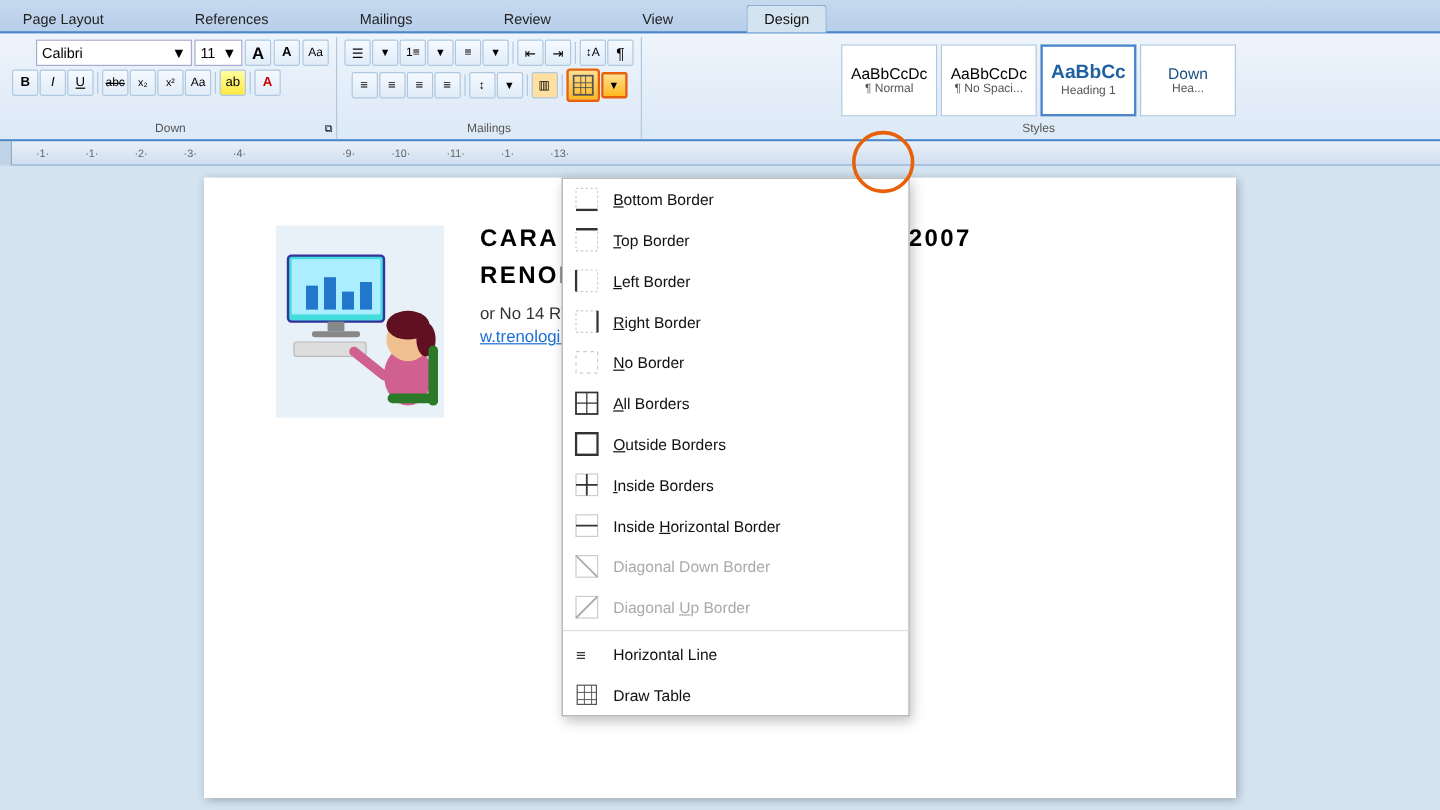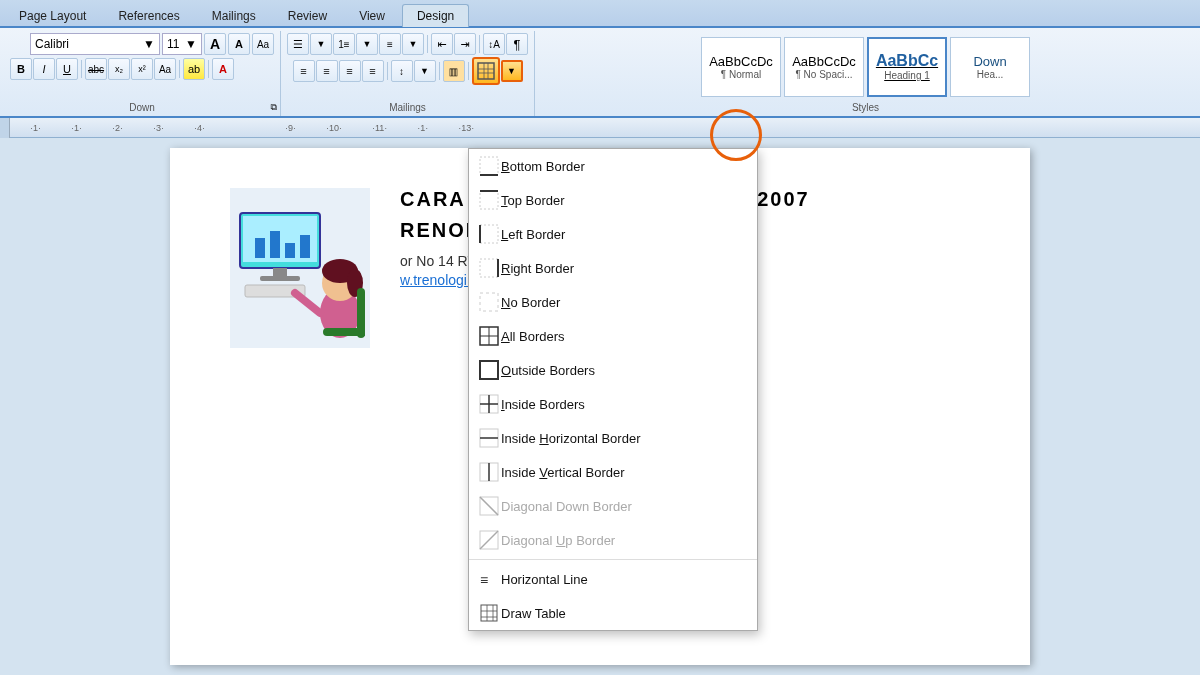--- a/index.html
+++ b/index.html
@@ -1,19 +1,19 @@
 <!DOCTYPE html>
 <html><head>
   <meta charset="utf-8">
   <style>
     * { box-sizing: border-box; margin: 0; padding: 0; }
     body { font-family: 'Segoe UI', Tahoma, Geneva, Verdana, sans-serif; font-size: 12px; background: #d4e3f0; overflow: hidden; width: 1200px; height: 675px; }
 
     
-    .tab-bar { display: flex; align-items: flex-end; background: linear-gradient(to bottom, #c5d9ee 0%, #b8cfea 100%); padding: 0 4px; height: 28px; border-bottom: 2px solid #4a86c8; }
+    .tab-bar { display: flex; align-items: flex-end; background: linear-gradient(to bottom, #c5d9ee 0%, #b8cfea 100%); padding: 0 4px; height: 28px; border-bottom: 2px solid #4a86c8; gap: 44px; }
     .tab { padding: 4px 14px; font-size: 12px; cursor: pointer; color: #222; border: 1px solid transparent; border-bottom: none; border-radius: 3px 3px 0 0; margin-right: 2px; position: relative; top: 1px; }
     .tab.active { background: #d4e3f0; border-color: #8fb0d0; color: #111; font-weight: 500; }
 
     
     .ribbon-content { display: flex; align-items: stretch; padding: 3px 4px 0 4px; background: linear-gradient(to bottom, #eef4fb 0%, #dce9f7 100%); border-bottom: 2px solid #4a86c8; min-height: 90px; }
 
     
     .ribbon-group { display: flex; flex-direction: column; align-items: center; border-right: 1px solid #b0c8e0; padding: 2px 6px 2px 6px; position: relative; }
     .ribbon-group:last-child { border-right: none; }
     .ribbon-group-label { font-size: 10px; color: #555; position: absolute; bottom: 3px; left: 0; right: 0; text-align: center; }
@@ -26,21 +26,21 @@
 
     
     .fmt-row { display: flex; align-items: center; gap: 1px; }
 
     
     .styles-area { display: flex; align-items: center; gap: 3px; padding: 2px 4px; }
     .style-box { border: 1px solid #b0c8e0; background: white; width: 80px; height: 60px; display: flex; flex-direction: column; align-items: center; justify-content: center; font-size: 11px; cursor: pointer; padding: 2px; text-align: center; }
 
     
     .dropdown-menu { position: absolute; top: 148px; left: 468px; background: white; border: 1px solid #aaa; box-shadow: 2px 4px 10px rgba(0,0,0,0.25); z-index: 100; width: 290px; }
-    .menu-item { display: flex; align-items: center; padding: 5px 8px; cursor: pointer; font-size: 13px; color: #111; }
+    .menu-item { display: flex; align-items: center; padding: 5px 8px; gap: 10px; cursor: pointer; font-size: 13px; color: #111; }
     .menu-item.disabled { color: #aaa; cursor: default; }
     .menu-icon { width: 24px; height: 24px; display: flex; align-items: center; justify-content: center; flex-shrink: 0; }
     .menu-item-label { flex: 1; }
     .menu-item-label u { text-decoration: underline; }
 
     
     .doc-area { background: #d4e3f0; padding: 10px; display: flex; justify-content: center; height: calc(675px - 90px - 28px - 20px); overflow: hidden; }
     .doc-page { background: white; width: 860px; min-height: 300px; box-shadow: 2px 2px 8px rgba(0,0,0,0.3); padding: 40px 60px; position: relative; margin-top: 0; }
 
     
@@ -159,21 +159,21 @@
     <div class="ribbon-group-controls" style="padding-bottom:14px;">
       <div class="styles-area">
         <div class="style-box">
           <div style="font-size:13px;">AaBbCcDc</div>
           <div style="font-size:10px; color:#555;">¶ Normal</div>
         </div>
         <div class="style-box">
           <div style="font-size:13px;">AaBbCcDc</div>
           <div style="font-size:10px; color:#555;">¶ No Spaci...</div>
         </div>
-        <div class="style-box" style="border: 2px solid #4a86c8; text-decoration: underline;">
+        <div class="style-box" style="border: 2px solid #4a86c8;">
           <div style="font-size:16px; font-weight:bold; color:#2060a0;">AaBbCc</div>
           <div style="font-size:10px; color:#555;">Heading 1</div>
         </div>
         <div class="style-box">
           <div style="font-size:13px; color:#1a5080;">Down</div>
           <div style="font-size:10px; color:#555;">Hea...</div>
         </div>
       </div>
     </div>
     <div class="ribbon-group-label">Styles</div>
@@ -285,29 +285,20 @@
   <div class="menu-item">
     <div class="menu-icon">
       <svg width="20" height="20" viewBox="0 0 20 20">
           <rect x="1" y="1" width="18" height="18" fill="none" stroke="#ccc" stroke-width="1"></rect>
           <line x1="1" y1="10" x2="19" y2="10" stroke="#333" stroke-width="1.5"></line>
         </svg>
     </div>
     <span class="menu-item-label">Inside <u>H</u>orizontal Border</span>
   </div>
 
-  <div class="menu-item">
-    <div class="menu-icon">
-      <svg width="20" height="20" viewBox="0 0 20 20">
-          <rect x="1" y="1" width="18" height="18" fill="none" stroke="#ccc" stroke-width="1"></rect>
-          <line x1="10" y1="1" x2="10" y2="19" stroke="#333" stroke-width="1.5"></line>
-        </svg>
-    </div>
-    <span class="menu-item-label">Inside <u>V</u>ertical Border</span>
-  </div>
 
   <div class="menu-item disabled">
     <div class="menu-icon">
       <svg width="20" height="20" viewBox="0 0 20 20">
           <rect x="1" y="1" width="18" height="18" fill="none" stroke="#ccc" stroke-width="1"></rect>
           <line x1="1" y1="1" x2="19" y2="19" stroke="#aaa" stroke-width="1.5"></line>
         </svg>
     </div>
     <span class="menu-item-label">Diagonal Down Border</span>
   </div>

